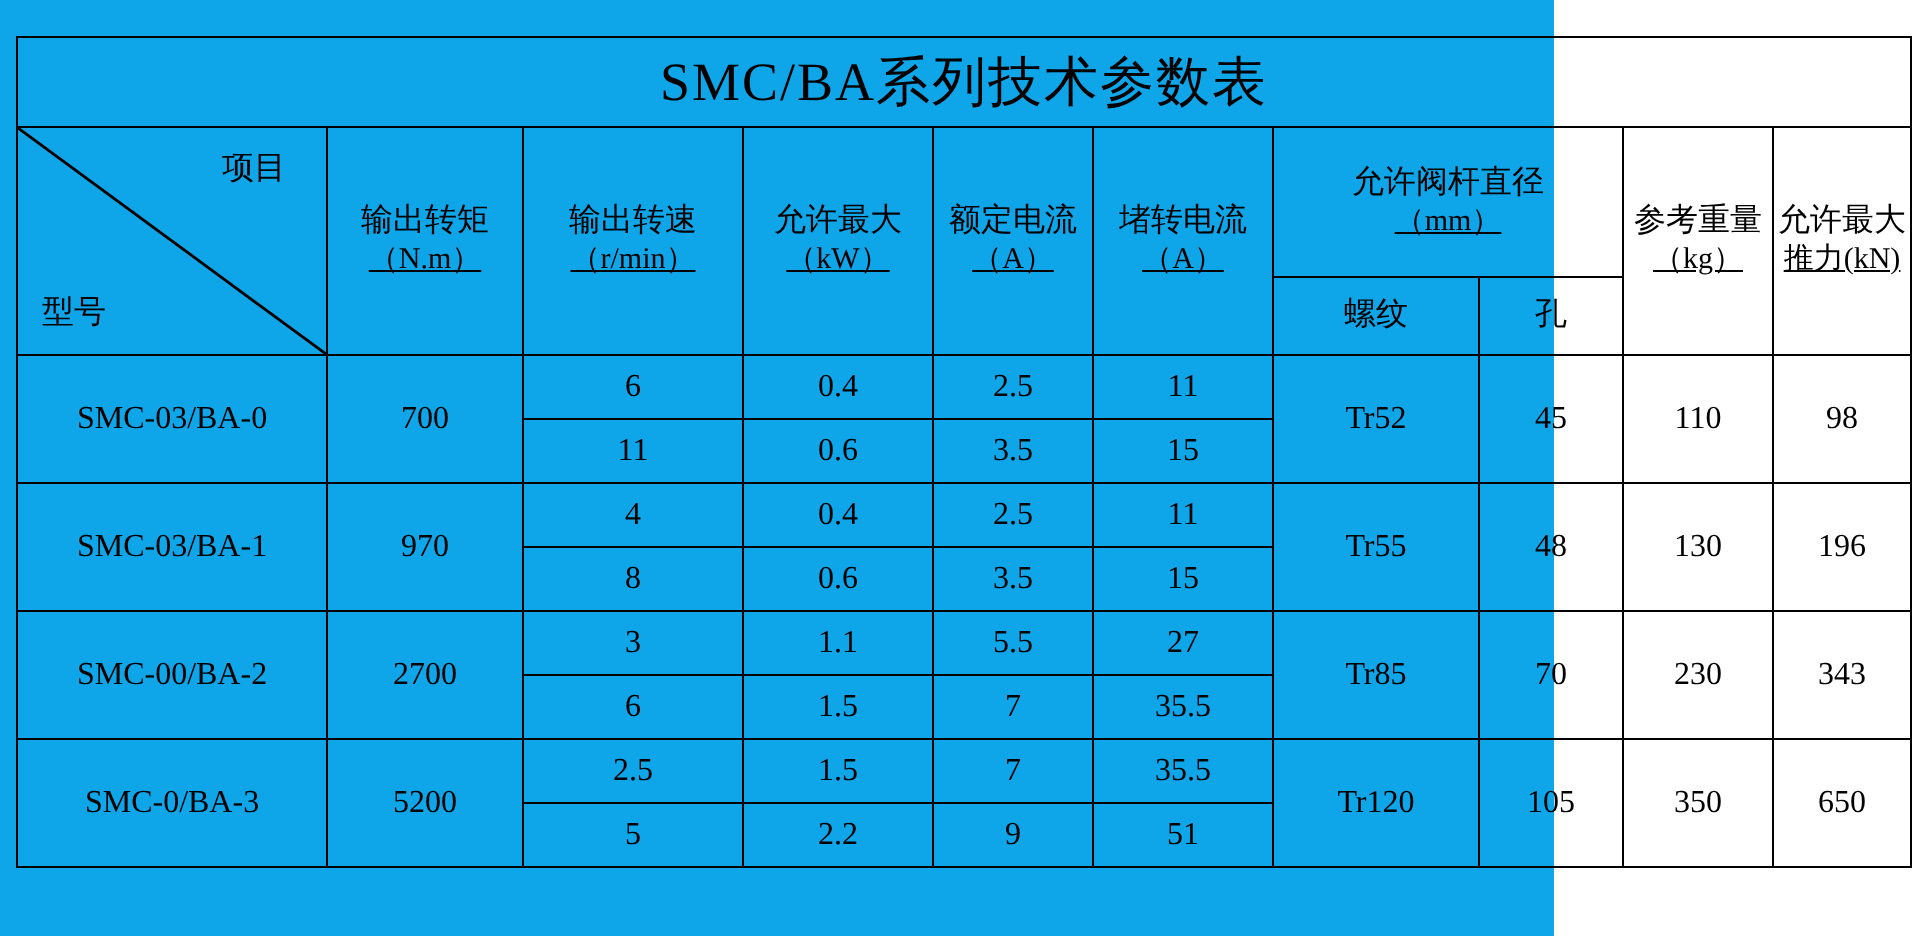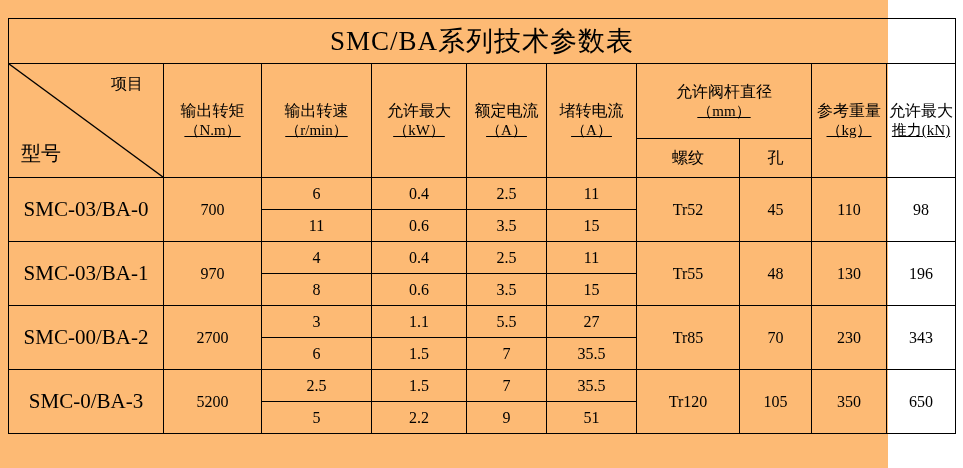--- a/index.html
+++ b/index.html
@@ -9,23 +9,23 @@
   }
   body {
     width: 963px;
     height: 468px;
     font-family: "Liberation Serif", serif;
     color: #000000;
     overflow: hidden;
   }
   #sheet {
     position: relative;
-    width: 888px;
+    width: 777px;
     height: 468px;
-    background: #fdba74;
+    background: #0ea5e9;
   }
   table.spec {
     position: absolute;
     left: 8px;
     top: 18px;
     width: 947px;
     border-collapse: collapse;
     table-layout: fixed;
   }
   table.spec td, table.spec th {
@@ -66,33 +66,33 @@
   .corner .item-label {
     position: absolute;
     right: 20px;
     top: 10px;
     font-size: 16px;
   }
   .corner .model-label {
     position: absolute;
     left: 12px;
     bottom: 10px;
-    font-size: 20px;
+    font-size: 16px;
   }
   .rod-group {
     font-size: 16px;
     line-height: 1.25;
     margin-left: 26px;
   }
   .body-cell {
     font-size: 16px;
     height: 31px;
   }
   .model-cell {
-    font-size: 21px;
+    font-size: 16px;
     margin-left: 44px;
   }
   .unit {
     font-size: 15px;
   }
 </style>
 </head>
 <body>
 
 <div id="sheet">

